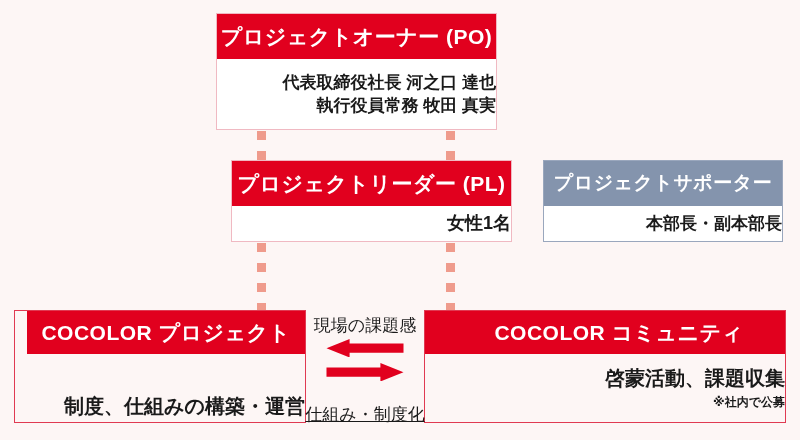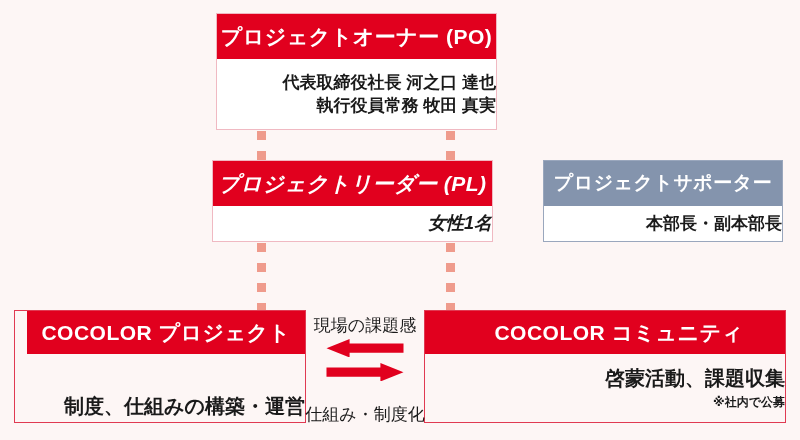--- a/index.html
+++ b/index.html
@@ -68,27 +68,26 @@
     font-size: 21px;
   }
   #po-card .card-body {
     background: #ffffff;
     font-size: 17px;
     gap: 1px;
   }
 
   
   #pl-card {
-    left: 212px;
+    left: 231px;
     top: 160px;
     width: 281px;
     height: 82px;
     background: #3b82f6;
     border-color: #f0b9c2;
-    font-style: italic;
   }
   #pl-card .card-header {
     height: 45px;
     font-size: 21px;
   }
   #pl-card .card-body {
     background: #ffffff;
     font-size: 18px;
   }
 
@@ -179,21 +178,21 @@
     justify-content: flex-start;
   }
   .arrow-label {
     font-size: 17px;
     color: #1a1a1a;
     font-weight: normal;
     line-height: 1;
     white-space: nowrap;
   }
   .arrow-label.top { margin-top: 7px; }
-  .arrow-label.bottom { margin-top: 25px; }
+  .arrow-label.bottom { margin-top: 25px; text-decoration: underline; }
   .arrow-svg { display: block; }
   .arrow-gap-a { height: 6px; }
   .arrow-gap-b { height: 7px; }
 </style>
 </head>
 <body>
 
 <div class="canvas">
 
   <div class="dotted-connector" id="conn-po-pl-left">

